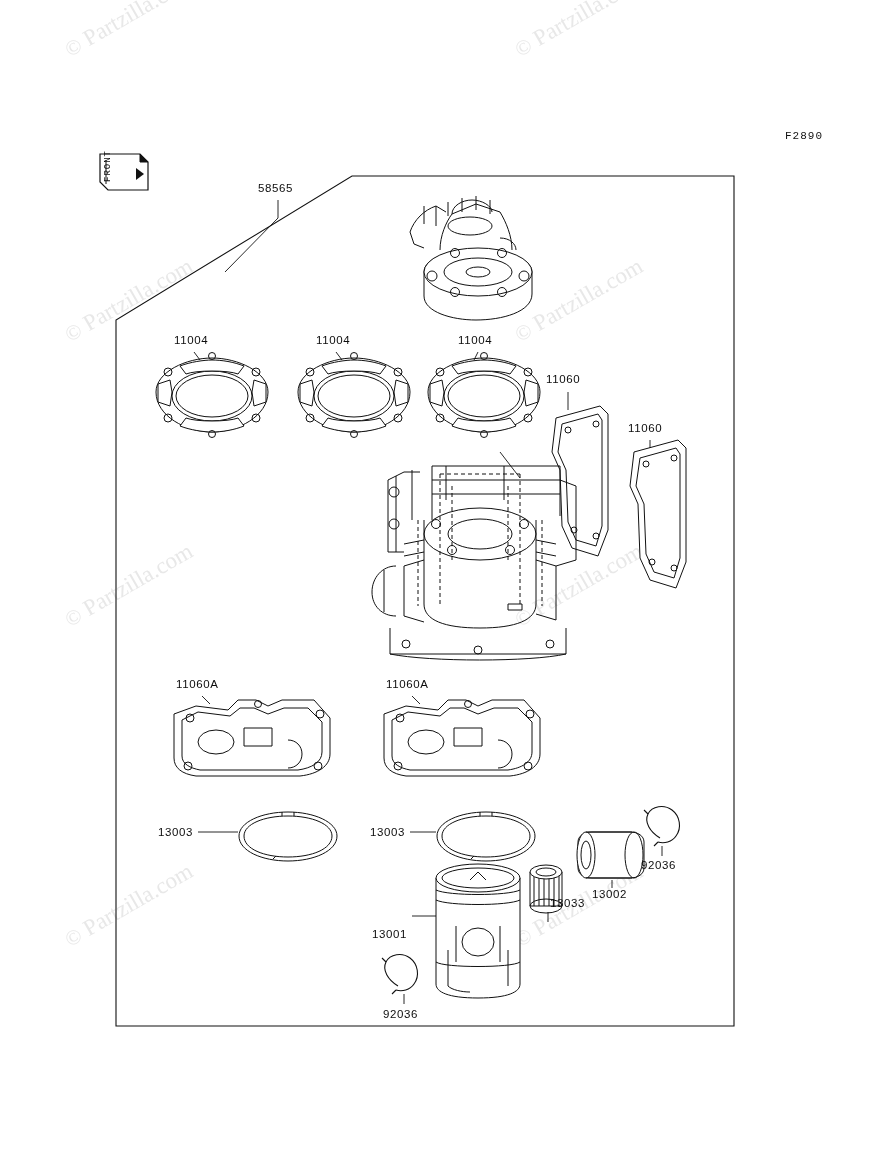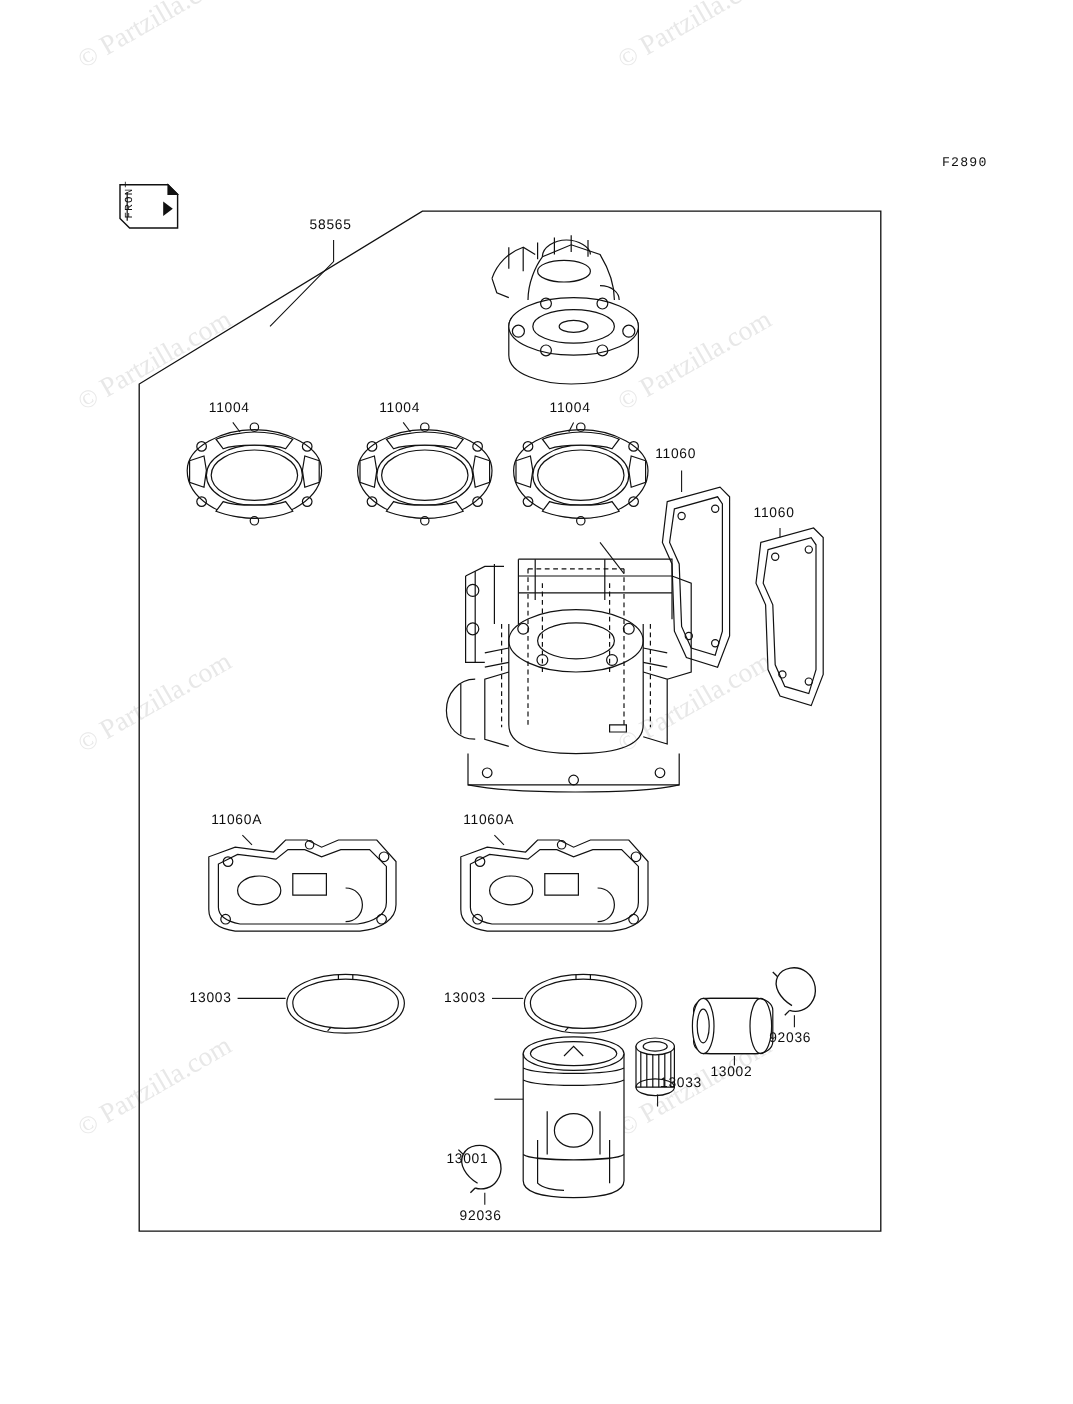--- a/index.html
+++ b/index.html
@@ -345,17 +345,17 @@
   <div class="label" style="left:316px; top:334px;">11004</div>
   <div class="label" style="left:458px; top:334px;">11004</div>
   <div class="label" style="left:546px; top:373px;">11060</div>
   <div class="label" style="left:628px; top:422px;">11060</div>
   <div class="label" style="left:176px; top:678px;">11060A</div>
   <div class="label" style="left:386px; top:678px;">11060A</div>
   <div class="label" style="left:158px; top:826px;">13003</div>
   <div class="label" style="left:370px; top:826px;">13003</div>
   <div class="label" style="left:641px; top:859px;">92036</div>
   <div class="label" style="left:592px; top:888px;">13002</div>
-  <div class="label" style="left:372px; top:960px;">13001</div>
+  <div class="label" style="left:372px; top:928px;">13001</div>
   <div class="label" style="left:537px; top:897px;margin-left:13px;">13033</div>
   <div class="label" style="left:383px; top:1008px;">92036</div>
 
 </div>
 
 </body></html>

